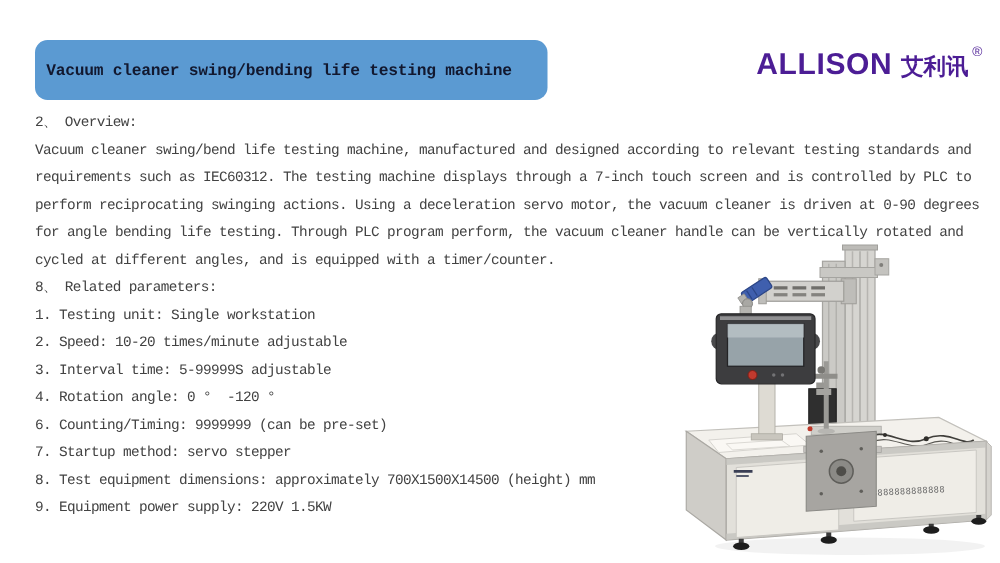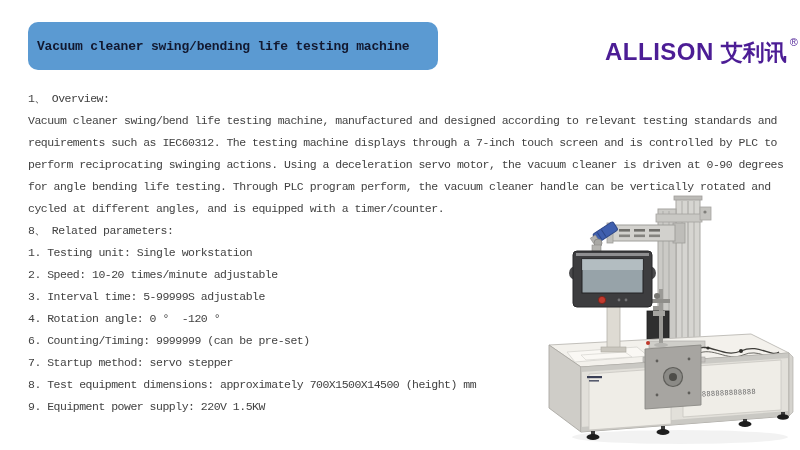--- a/index.html
+++ b/index.html
@@ -4,40 +4,40 @@
 <style>
   html,body { margin:0; padding:0; }
   body {
     width:800px; height:450px; background:#ffffff; overflow:hidden;
     font-family:"Liberation Mono","DejaVu Sans Mono",monospace;
   }
   .page { position:relative; width:800px; height:450px; background:#ffffff; }
 
   
   .banner {
-    position:absolute; left:28px; top:22px; width:410px; height:48px;
+    position:absolute; left:28px; top:32px; width:410px; height:48px;
     background:#5b9ad2; border-radius:10px;
     display:flex; align-items:center; padding-left:9px; box-sizing:border-box;
   }
   .banner-title {
     font-size:13px; font-weight:bold; letter-spacing:-0.2px; color:#12182f;
     white-space:pre;
   }
 
   
   .logo {
     position:absolute; left:605px; top:38px; display:flex; align-items:baseline;
     color:#4c1d95;
   }
   .logo-latin {
     font-family:"Liberation Sans",sans-serif; font-weight:bold; font-size:24px;
     letter-spacing:0.5px;
   }
   .logo-cn {
-    font-family:"DejaVu Sans",sans-serif; font-weight:bold; font-size:22px;
+    font-family:"DejaVu Sans",sans-serif; font-weight:bold; font-size:18px;
     margin-left:7px;
   }
   .logo-reg {
     font-family:"Liberation Sans",sans-serif; font-size:11px;
     position:relative; top:-14px; margin-left:3px;
   }
 
   
   .doc { position:absolute; left:28px; top:88px; width:766px; }
   .row {
@@ -58,21 +58,21 @@
     <span class="banner-title">Vacuum cleaner swing/bending life testing machine</span>
   </div>
 
   <div class="logo">
     <span class="logo-latin">ALLISON</span>
     <span class="logo-cn">艾利讯</span>
     <span class="logo-reg">®</span>
   </div>
 
   <div class="doc">
-    <div class="row">1、 Overview:</div>
+    <div class="row">2、 Overview:</div>
     <div class="row">Vacuum cleaner swing/bend life testing machine, manufactured and designed according to relevant testing standards and</div>
     <div class="row">requirements such as IEC60312. The testing machine displays through a 7-inch touch screen and is controlled by PLC to</div>
     <div class="row">perform reciprocating swinging actions. Using a deceleration servo motor, the vacuum cleaner is driven at 0-90 degrees</div>
     <div class="row">for angle bending life testing. Through PLC program perform, the vacuum cleaner handle can be vertically rotated and</div>
     <div class="row">cycled at different angles, and is equipped with a timer/counter.</div>
     <div class="row">8、 Related parameters:</div>
     <div class="row">1. Testing unit: Single workstation</div>
     <div class="row">2. Speed: 10-20 times/minute adjustable</div>
     <div class="row">3. Interval time: 5-99999S adjustable</div>
     <div class="row">4. Rotation angle: 0 °  -120 °</div>

